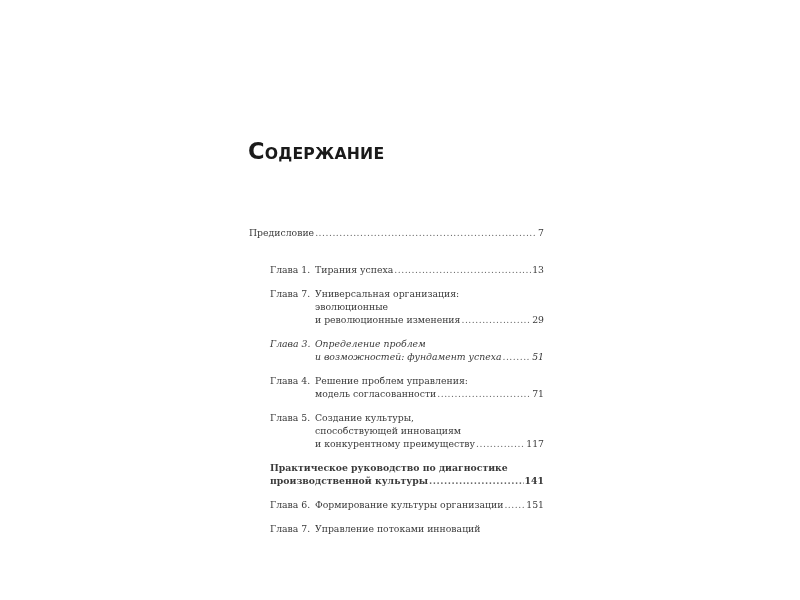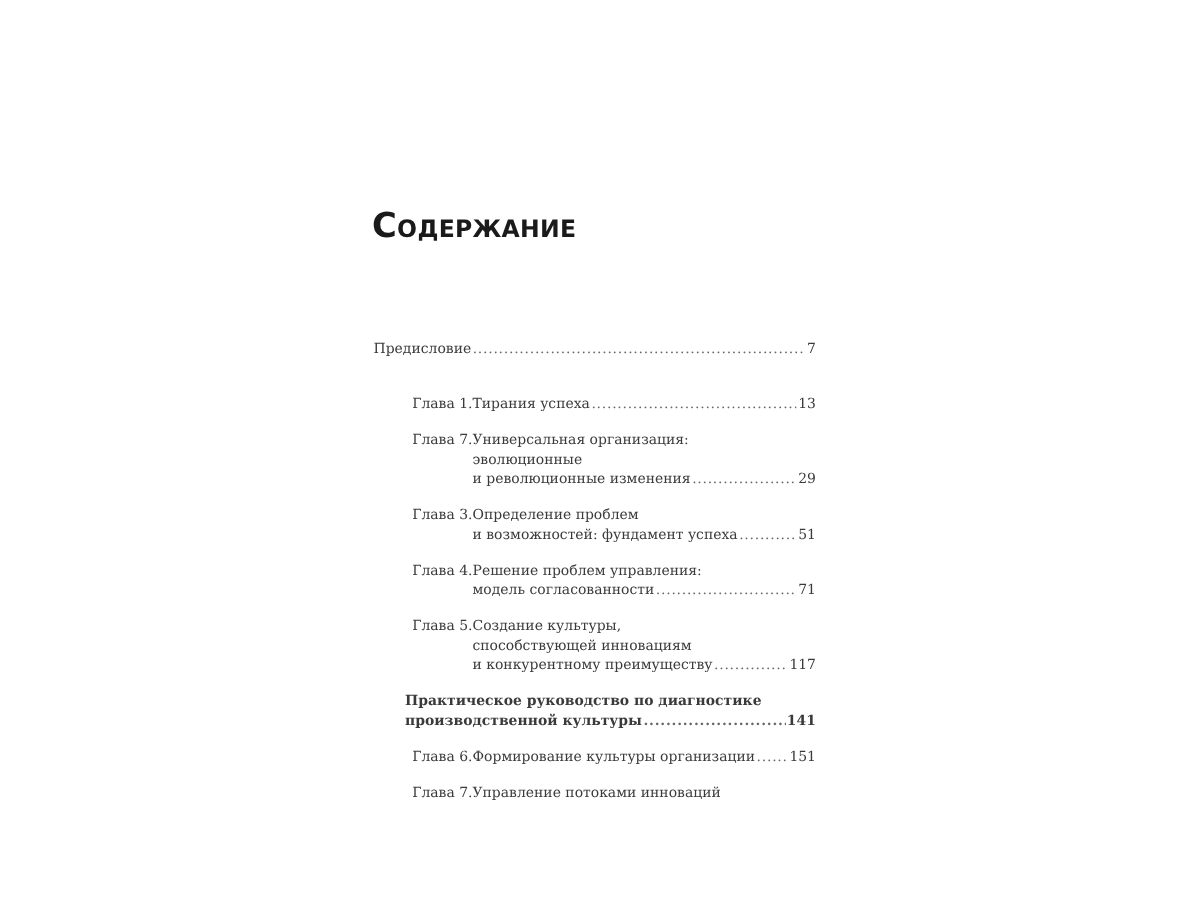--- a/index.html
+++ b/index.html
@@ -6,21 +6,21 @@
     body { width: 800px; height: 600px; position: relative; overflow: hidden; font-family: "DejaVu Serif", serif; color: #3a3a3a; }
     .page-title {
       position: absolute; left: 248px; top: 138px;
       font-family: "DejaVu Sans", sans-serif; font-weight: bold;
       font-size: 23px; color: #1a1a1a; letter-spacing: 0.2px;
       font-variant: small-caps; transform: scaleX(0.98); transform-origin: left;
     }
     .toc { position: absolute; left: 249px; top: 226px; width: 295px; font-size: 9.3px; line-height: 13px; }
     .entry { position: relative; }
     .line { display: flex; align-items: baseline; white-space: nowrap; }
-    .chapter-prefix { display: inline-block; width: 45px; flex: none; text-align: right; }
+    .chapter-prefix { display: inline-block; width: 45px; flex: none; }
     .leader { flex: 1; overflow: hidden; white-space: nowrap; margin: 0 1px; color: #666; }
     .leader::after { content: "..................................................................................................................................................................................................................................."; letter-spacing: 0.5px; }
     .page { flex: none; }
     .indent { padding-left: 21px; }
   </style>
 </head>
 <body>
 
 <div class="page-title">Содержание</div>
 
@@ -53,21 +53,21 @@
       <span>эволюционные</span>
     </div>
     <div class="line">
       <span class="chapter-prefix"></span>
       <span>и революционные изменения</span>
       <span class="leader"></span>
       <span class="page">29</span>
     </div>
   </div>
 
-  <div class="entry indent" style="margin-bottom:11px;">
+  <div class="entry indent" style="margin-bottom:11px;font-style:italic;">
     <div class="line">
       <span class="chapter-prefix">Глава 3.</span>
       <span>Определение проблем</span>
     </div>
     <div class="line">
       <span class="chapter-prefix"></span>
       <span>и возможностей: фундамент успеха</span>
       <span class="leader"></span>
       <span class="page">51</span>
     </div>

